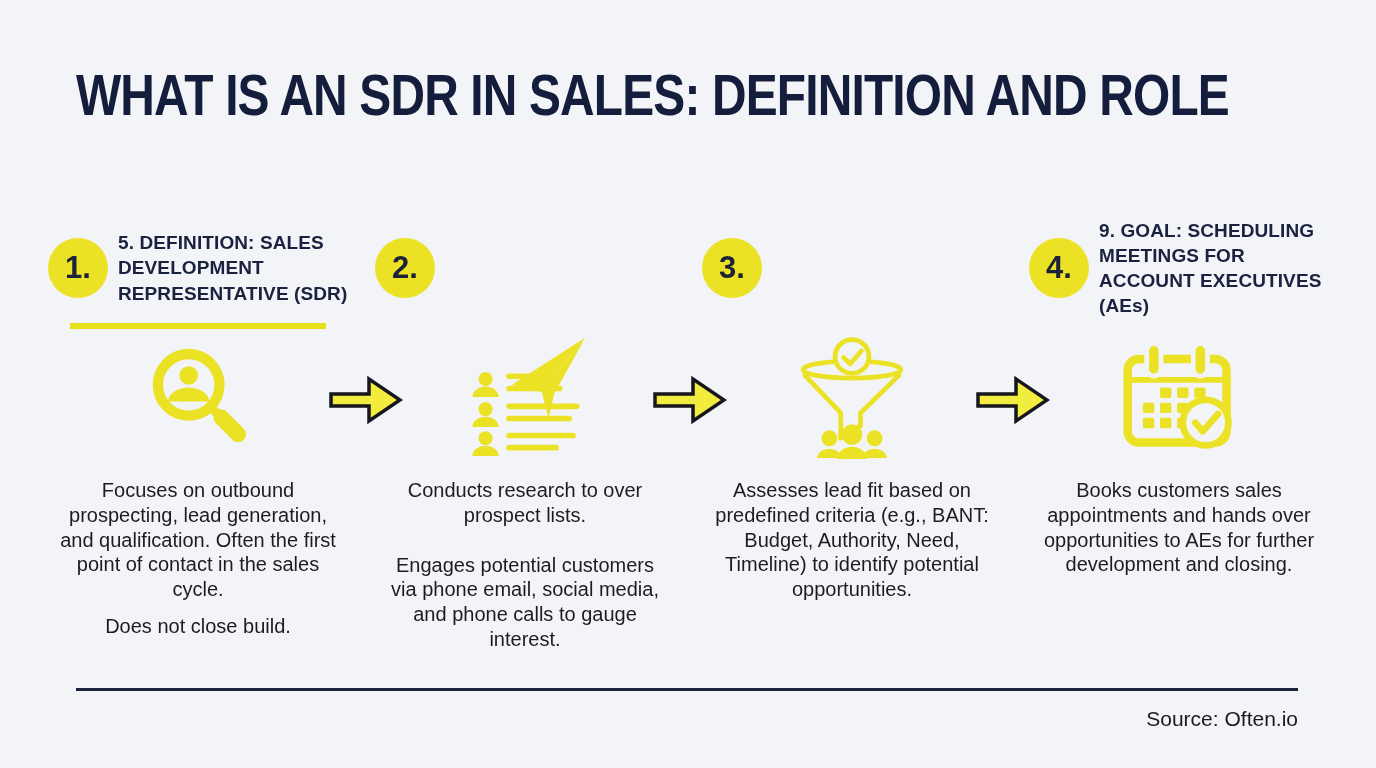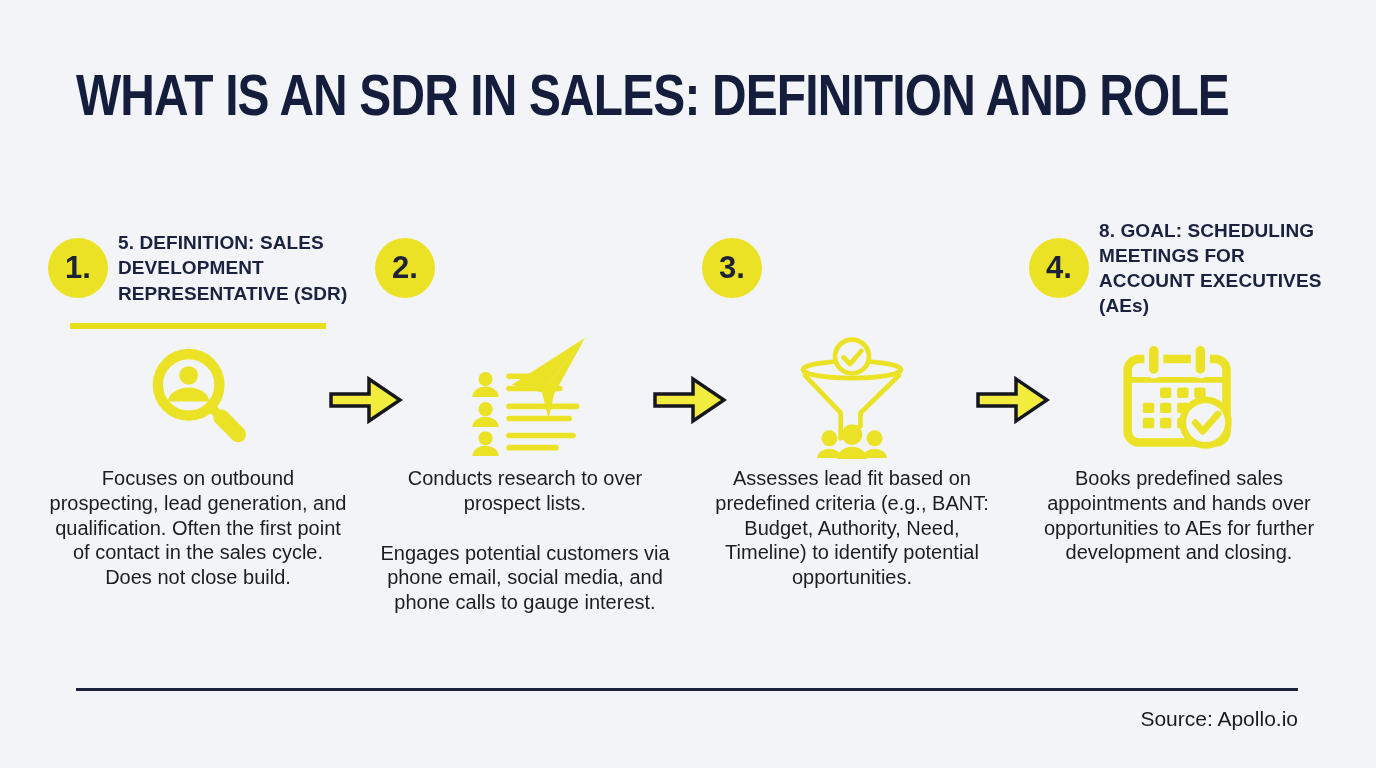--- a/index.html
+++ b/index.html
@@ -38,21 +38,21 @@
   }
   .step-heading{
     font-size:19px;font-weight:bold;color:var(--navy);
     line-height:1.32;letter-spacing:.1px;
   }
   .underline-slot{height:16px;display:flex;align-items:center;justify-content:center;}
   .step-underline{width:256px;height:6px;background:var(--yellow-bar);display:none;}
   .step.active .step-underline{display:block;}
   .icon-box{height:124px;display:flex;align-items:center;justify-content:center;}
   .step-body{margin-top:8px;font-size:20px;line-height:1.24;color:var(--body);text-align:center;}
-  .step-body p{margin:0;}
+  .step-body p{margin:12px;}
   .step.gap-body p + p{margin-top:25px;}
   .arrow{position:absolute;top:156px;width:74px;height:52px;}
   .arrow-1{left:281px;}
   .arrow-2{left:605px;}
   .arrow-3{left:928px;}
   .divider{position:absolute;left:76px;top:688px;width:1222px;height:3px;background:var(--navy);}
   .source{
     position:absolute;left:76px;top:707px;width:1222px;
     text-align:right;font-size:21px;color:#1b1b1d;
   }
@@ -143,21 +143,21 @@
       </svg>
     </div>
     <div class="step-body">
       <p>Assesses lead fit based on predefined criteria (e.g., BANT: Budget, Authority, Need, Timeline) to identify potential opportunities.</p>
     </div>
   </div>
 
   <div class="step">
     <div class="step-header">
       <div class="badge">4.</div>
-      <div class="step-heading">8. GOAL: SCHEDULING MEETINGS FOR ACCOUNT EXECUTIVES (AEs)</div>
+      <div class="step-heading">9. GOAL: SCHEDULING MEETINGS FOR ACCOUNT EXECUTIVES (AEs)</div>
     </div>
     <div class="underline-slot">
       
     </div>
     <div class="icon-box">
       <svg class="icon" width="122" height="116" viewBox="0 0 128 122">
         <rect class="ico-stroke" x="10" y="22" width="104" height="88" rx="12" stroke-width="9"></rect>
         <line x1="14" y1="44" x2="110" y2="44" stroke="var(--yellow)" stroke-width="6"></line>
         <rect x="30" y="6" width="15" height="34" rx="7.5" fill="var(--yellow)" stroke="#f2f4f7" stroke-width="5"></rect>
         <rect x="79" y="6" width="15" height="34" rx="7.5" fill="var(--yellow)" stroke="#f2f4f7" stroke-width="5"></rect>
@@ -169,30 +169,30 @@
         <rect class="ico-fill" x="62" y="68" width="12" height="11" rx="2"></rect>
         <rect class="ico-fill" x="80" y="68" width="12" height="11" rx="2"></rect>
         <rect class="ico-fill" x="26" y="84" width="12" height="11" rx="2"></rect>
         <rect class="ico-fill" x="44" y="84" width="12" height="11" rx="2"></rect>
         <rect class="ico-fill" x="62" y="84" width="12" height="11" rx="2"></rect>
         <circle cx="92" cy="89" r="24" fill="#f2f4f7" stroke="var(--yellow)" stroke-width="7"></circle>
         <path class="ico-stroke" d="M81 89 l8 9 l16 -18" stroke-width="7" stroke-linecap="round" stroke-linejoin="round"></path>
       </svg>
     </div>
     <div class="step-body">
-      <p>Books predefined sales appointments and hands over opportunities to AEs for further development and closing.</p>
+      <p>Books customers sales appointments and hands over opportunities to AEs for further development and closing.</p>
     </div>
   </div>
 
   <svg class="arrow arrow-1" viewBox="0 0 74 52">
     <polygon points="2,20 40,20 40,5 71,26 40,47 40,32 2,32" fill="var(--arrow-fill)" stroke="var(--arrow-line)" stroke-width="3.5"></polygon>
   </svg>
   <svg class="arrow arrow-2" viewBox="0 0 74 52">
     <polygon points="2,20 40,20 40,5 71,26 40,47 40,32 2,32" fill="var(--arrow-fill)" stroke="var(--arrow-line)" stroke-width="3.5"></polygon>
   </svg>
   <svg class="arrow arrow-3" viewBox="0 0 74 52">
     <polygon points="2,20 40,20 40,5 71,26 40,47 40,32 2,32" fill="var(--arrow-fill)" stroke="var(--arrow-line)" stroke-width="3.5"></polygon>
   </svg>
 
 </div>
 
 <div class="divider"></div>
-<div class="source">Source: Apollo.io</div>
+<div class="source">Source: Often.io</div>
 
 </body></html>

